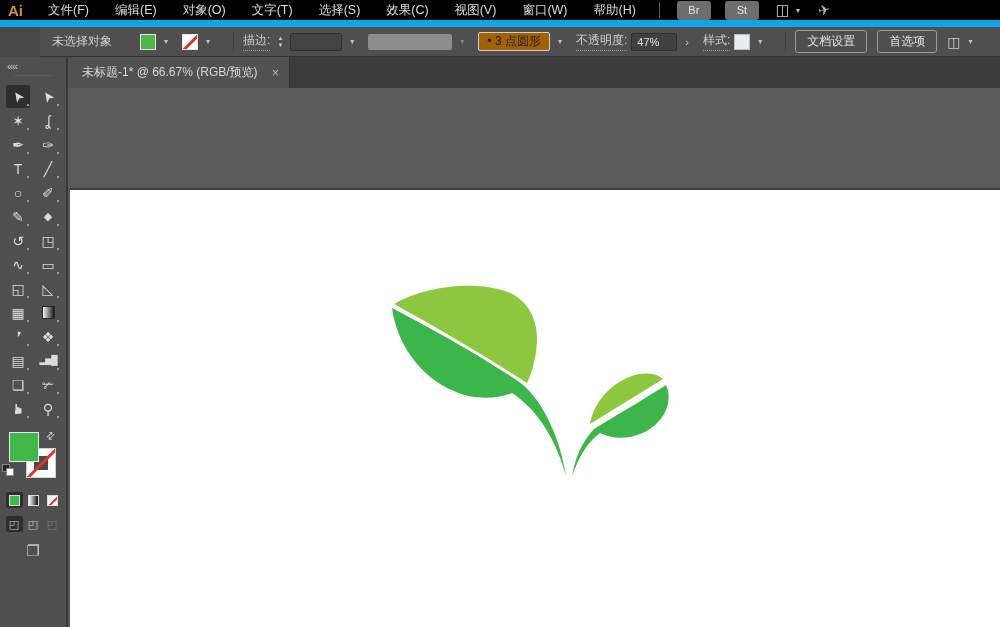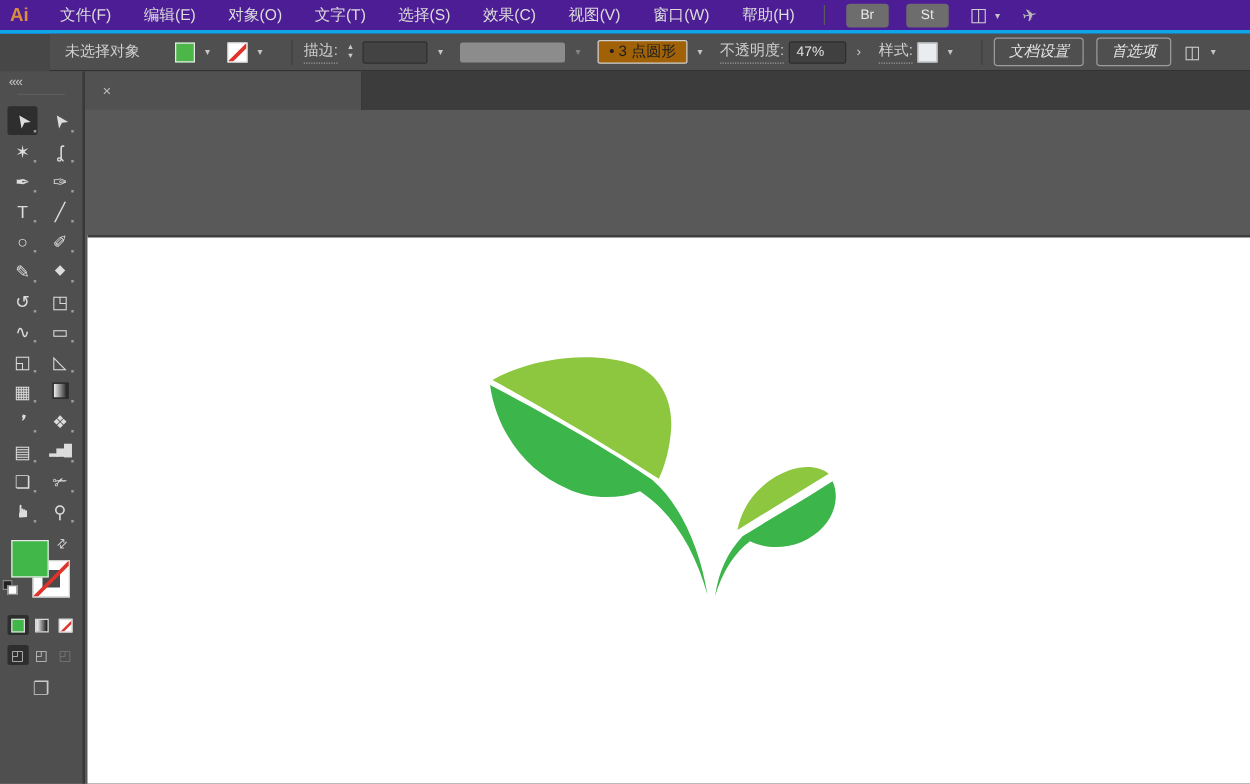--- a/index.html
+++ b/index.html
@@ -1,22 +1,22 @@
 <!DOCTYPE html>
 <html><head>
 <meta charset="utf-8">
 <style>
   * { margin:0; padding:0; box-sizing:border-box; }
   html,body { width:1000px; height:627px; overflow:hidden; }
   body { font-family:"Liberation Sans","DejaVu Sans",sans-serif; background:#474747; }
   .app { position:relative; width:1000px; height:627px; display:flex; flex-direction:column; }
 
   
-  .menubar { height:27px; background:#4c1d95; display:flex; align-items:center; color:#dcdcdc;
-             font-size:12.5px; border-bottom:3px solid #0ea5e9; flex:0 0 27px; }
+  .menubar { height:27px; background:#000000; display:flex; align-items:center; color:#dcdcdc;
+             font-size:12.5px; border-bottom:7px solid #0ea5e9; flex:0 0 27px; }
   .ai-logo { color:#d98e3f; font-weight:bold; font-size:15px; padding:0 12px 0 8px; }
   .menu-item { padding:0 13px; line-height:26px; cursor:default; }
   .mb-sep { width:1px; height:16px; background:#5a5a5a; margin:0 10px; }
   .sq-btn { width:34px; height:19px; background:#6d6d6d; border-radius:3px; color:#e8e8e8;
             font-size:11px; display:flex; align-items:center; justify-content:center; margin:16px 7px; }
   .ws-icon { color:#cfcfcf; font-size:15px; margin:0 2px 0 10px; }
   .chev { color:#c5c5c5; font-size:8px; margin:0 4px; }
   .gpu-icon { color:#b9b9b9; font-size:14px; margin:0 10px 0 14px; display:inline-block; transform:rotate(-12deg); }
 
   
@@ -36,21 +36,21 @@
   .combo-dark { width:52px; height:18px; background:#434343; border:1px solid #2f2f2f; border-radius:2px; }
   .brush-preview { width:84px; height:16px; background:#8c8c8c; border-radius:2px; }
   .dim { opacity:.45; }
   .brush-name-box { height:19px; background:#a16207; color:#1d1d1d; border:1px solid #cfcfcf;
                     border-radius:2px; display:flex; align-items:center; padding:0 8px; font-size:12px; }
   .opacity-field { width:46px; height:18px; background:#404040; border:1px solid #2d2d2d; color:#e3e3e3;
                    font-size:11px; display:flex; align-items:center; padding-left:5px; border-radius:2px; }
   .gt { color:#cccccc; font-size:11px; padding:0 4px; }
   .style-swatch { width:16px; height:16px; background:#e9edf0; border:1px solid #bfbfbf; }
   .cb-btn { border:1px solid #9b9b9b; border-radius:3px; color:#e2e2e2; font-size:12px;
-            padding:2px 11px; margin-right:10px; background:transparent;font-style:italic; }
+            padding:2px 11px; margin-right:10px; background:transparent; }
   .similar-icon { color:#cfcfcf; font-size:14px; }
 
   
   .main { flex:1; display:flex; min-height:0; }
 
   
   .toolpanel { width:68px; background:#4f4f4f; border-right:2px solid #383838; position:relative;
                flex:0 0 68px; }
   .collapse-btn { color:#c9c9c9; font-size:11px; padding:3px 0 1px 7px; letter-spacing:-1px; }
   .panel-grip { height:6px; margin:2px 14px 4px 14px; border-top:1px solid #5c5c5c; }
@@ -316,20 +316,21 @@
       </div>
 
       <div class="screen-row">
         <span class="screen-glyph">❐</span>
       </div>
     </div>
 
     <div class="doc-col">
       <div class="tabbar">
         <div class="doc-tab">
+          <span class="tab-title">未标题-1* @ 66.67%  (RGB/预览)</span>
           <span class="tab-close">×</span>
         </div>
       </div>
       <div class="docarea">
         <div class="artboard">
           <svg class="artwork-svg" width="320" height="210" viewBox="0 0 320 210">
             <path d="M24 24 C55 6 105 0 138 12 C158 20 168 40 167 62 C166 78 162 93 157 103 C115 76 66 47 24 24 Z" fill="#8DC63F"></path>
             <path d="M22 28 C72 54 122 83 152 104 C174 123 190 158 196 196 C186 160 168 130 142 113 C124 120 100 119 84 111 C50 97 27 64 22 28 Z" fill="#3CB54A"></path>
             <path d="M220 144 C224 122 240 104 262 96 C274 92 286 93 293 99 C269 114 244 129 220 144 Z" fill="#8DC63F"></path>
             <path d="M224 149 C250 133 276 118 296 105 C301 115 299 130 289 141 C274 158 248 162 230 153 C218 162 208 177 202 197 C205 177 212 162 224 149 Z" fill="#3CB54A"></path>

